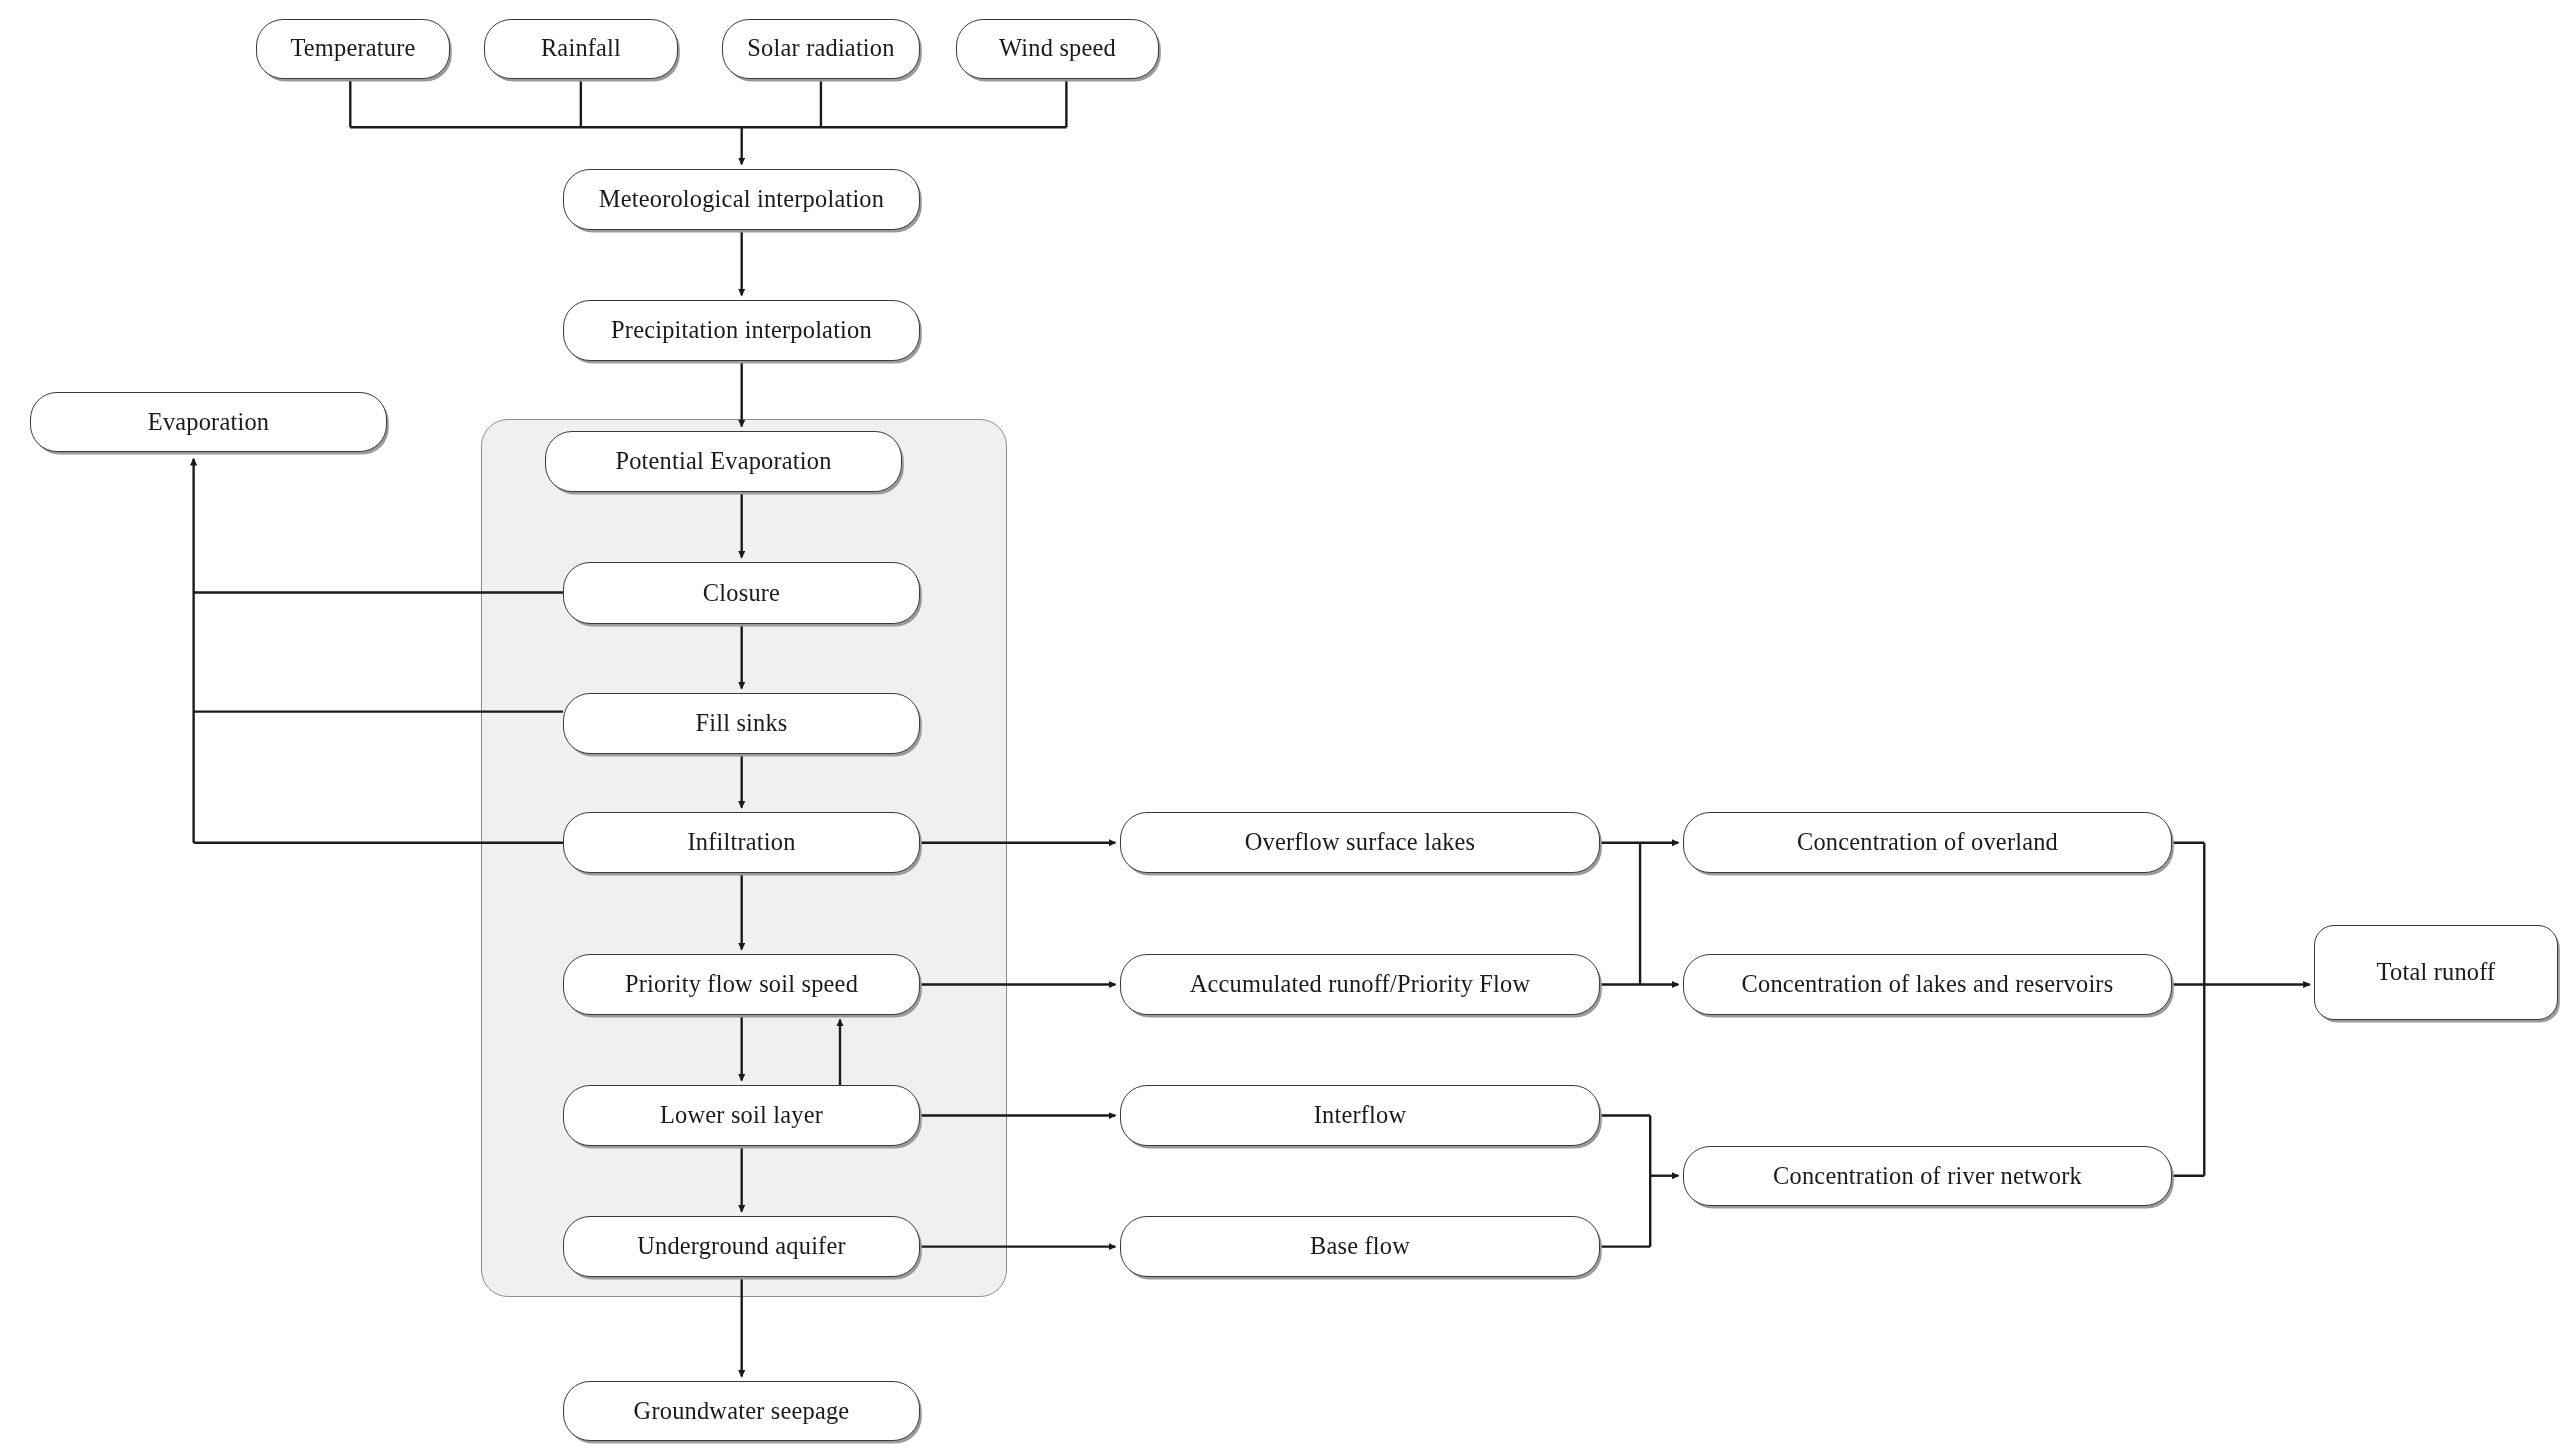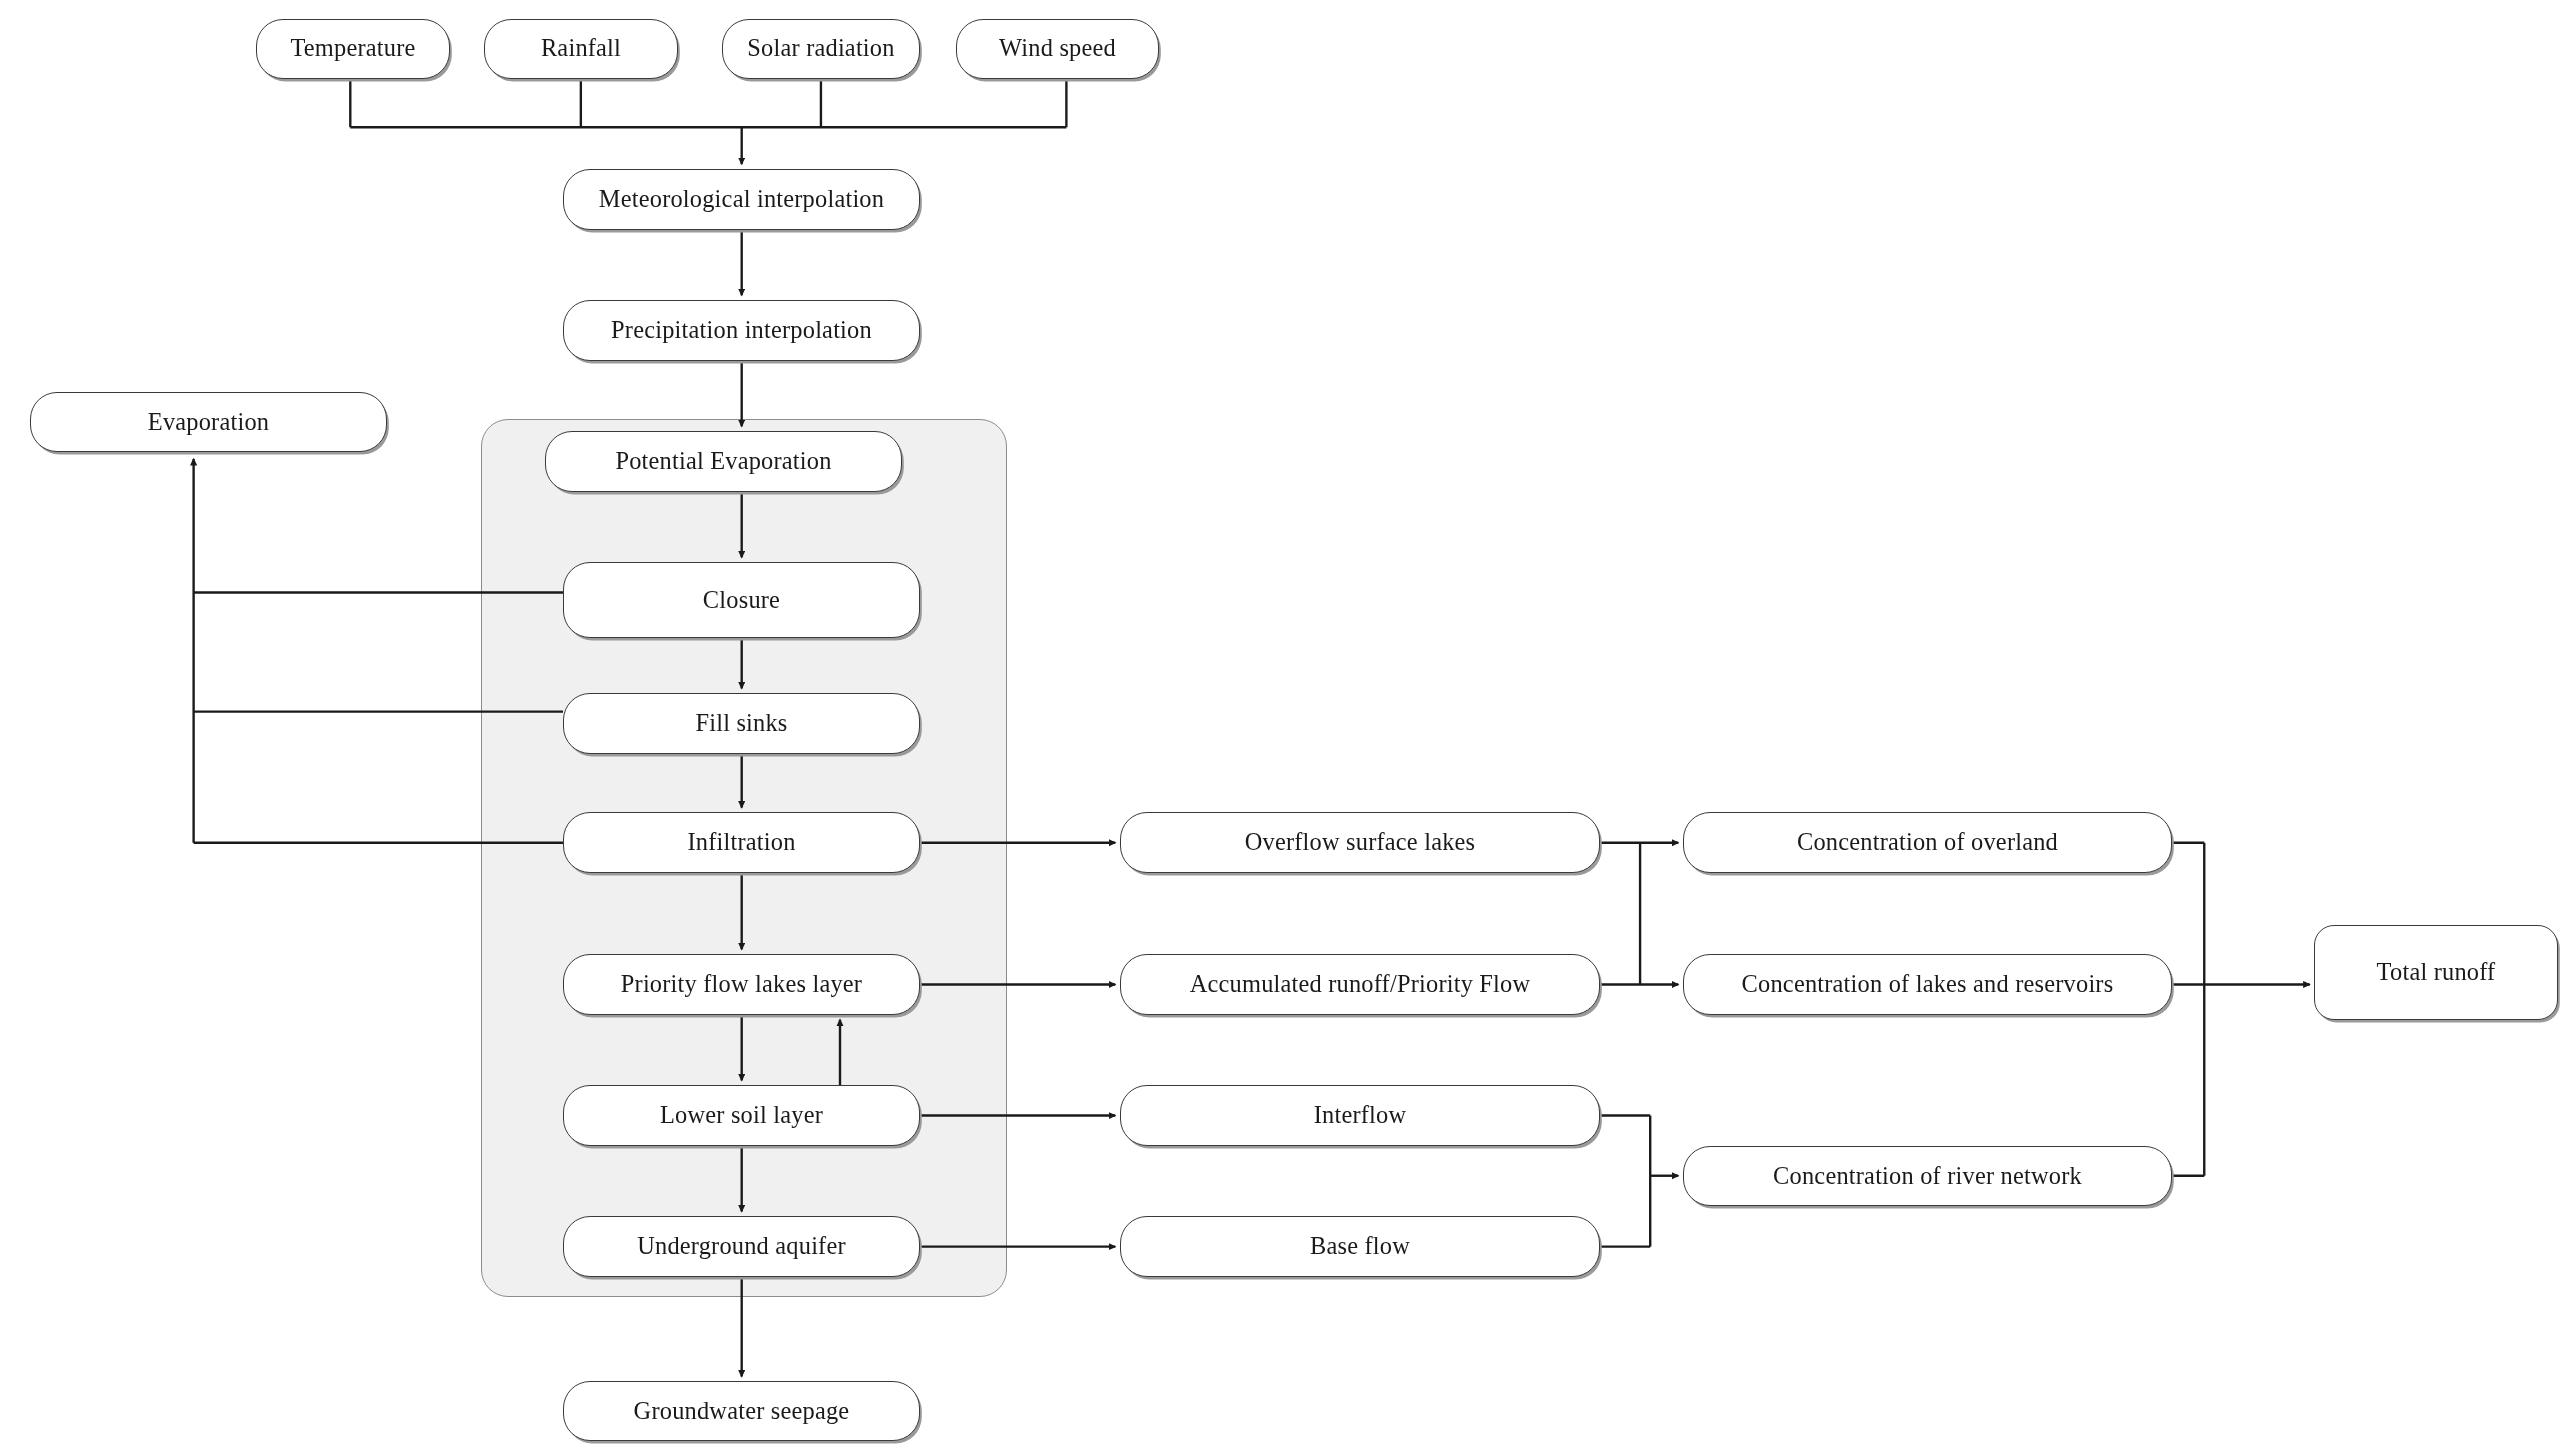--- a/index.html
+++ b/index.html
@@ -92,31 +92,31 @@
     </div>
   <div class="node" style="left:563px;top:292px;width:357px;height:61px;">
     <span>Precipitation interpolation</span>
     </div>
   <div class="node" style="left:30px;top:384px;width:357px;height:60px;">
     <span>Evaporation</span>
     </div>
   <div class="node" style="left:545px;top:423px;width:357px;height:61px;">
     <span>Potential Evaporation</span>
     </div>
-  <div class="node" style="left:563px;top:554px;width:357px;height:76px;">
+  <div class="node" style="left:563px;top:554px;width:357px;height:62px;">
     <span>Closure</span>
     </div>
   <div class="node" style="left:563px;top:685px;width:357px;height:61px;">
     <span>Fill sinks</span>
     </div>
   <div class="node" style="left:563px;top:804px;width:357px;height:61px;">
     <span>Infiltration</span>
     </div>
   <div class="node" style="left:563px;top:946px;width:357px;height:61px;">
-    <span>Priority flow lakes layer</span>
+    <span>Priority flow soil speed</span>
     </div>
   <div class="node" style="left:563px;top:1077px;width:357px;height:61px;">
     <span>Lower soil layer</span>
     </div>
   <div class="node" style="left:563px;top:1208px;width:357px;height:61px;">
     <span>Underground aquifer</span>
     </div>
   <div class="node" style="left:563px;top:1373px;width:357px;height:60px;">
     <span>Groundwater seepage</span>
     </div>

